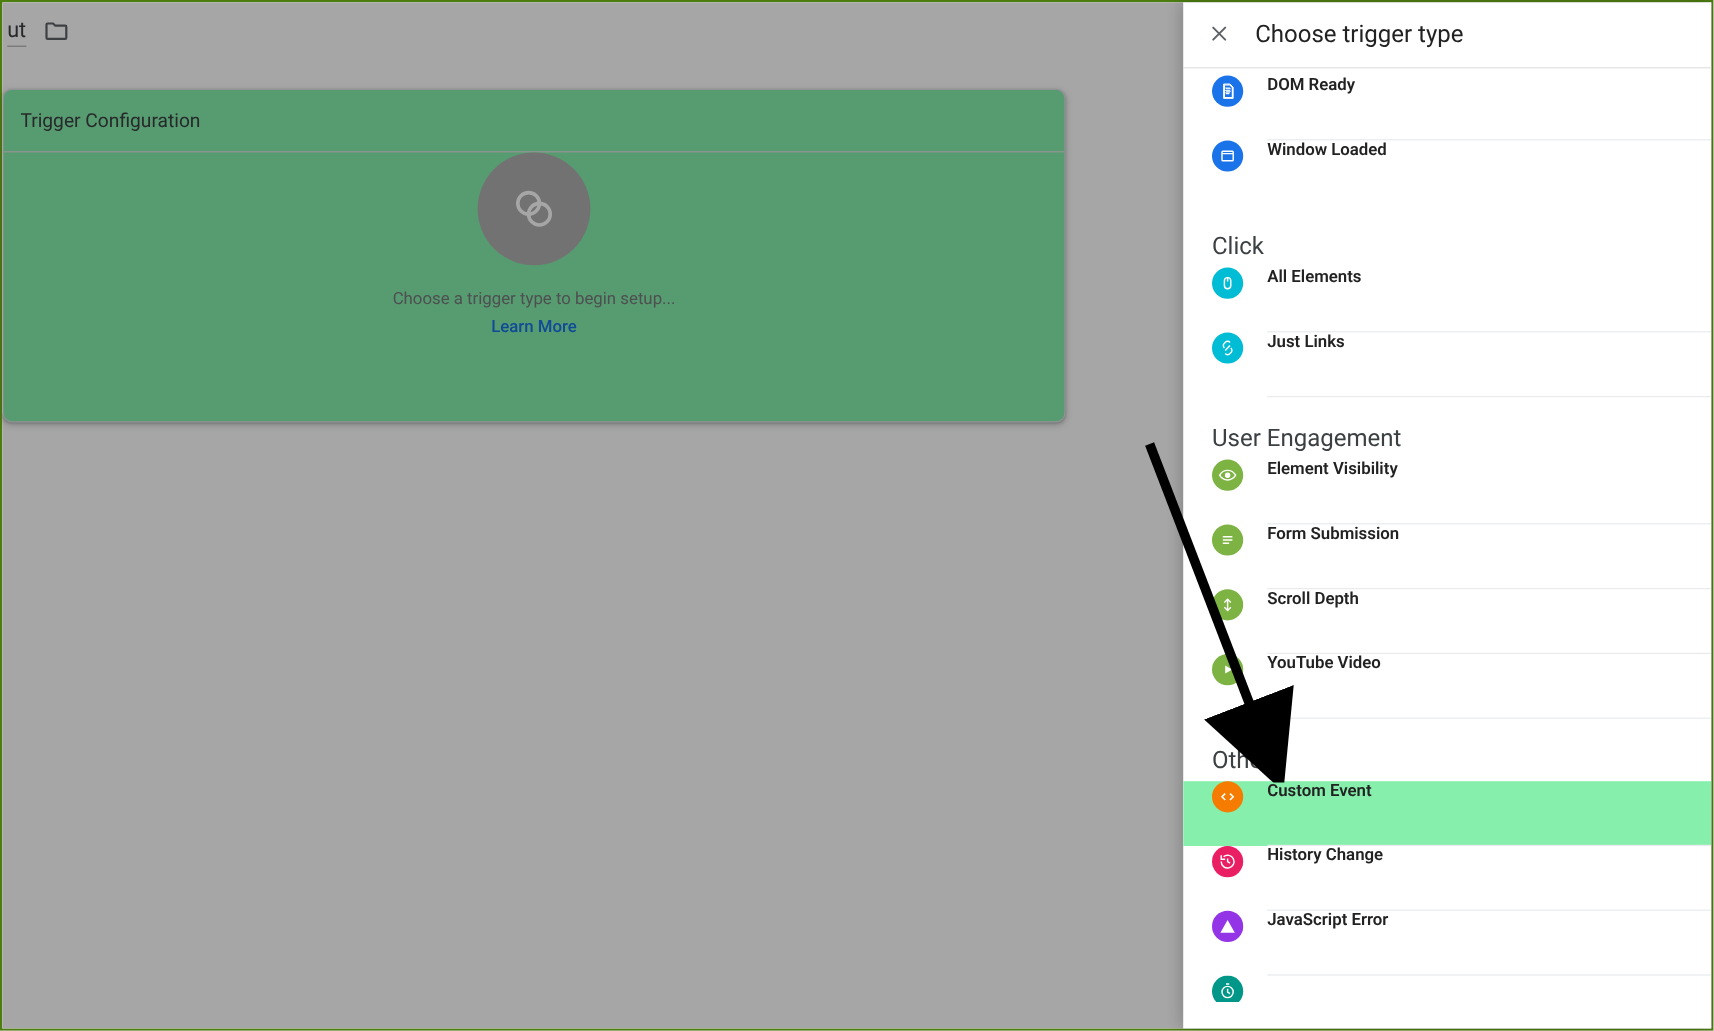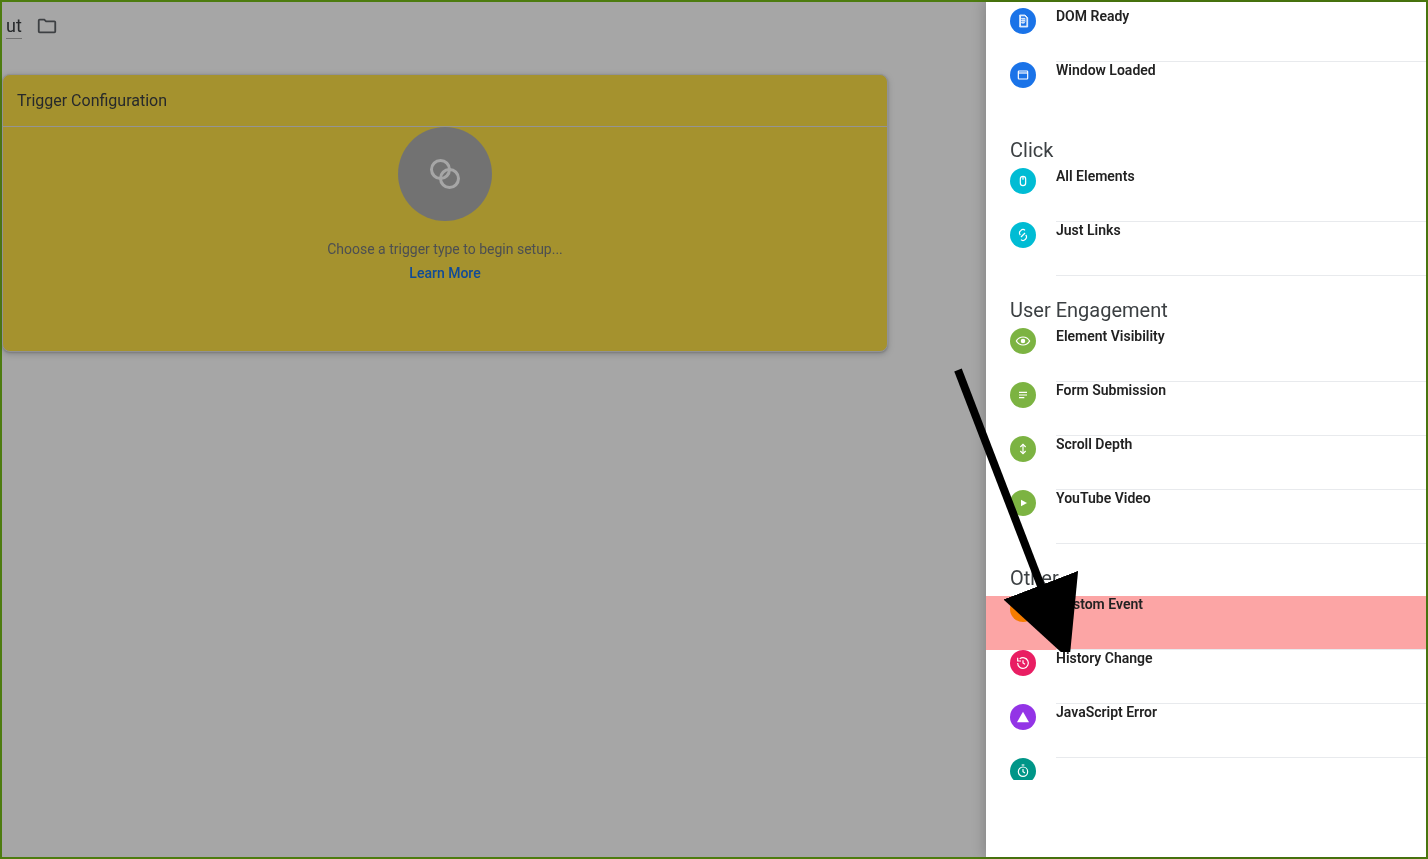--- a/index.html
+++ b/index.html
@@ -47,21 +47,21 @@
     margin-left: 14px;
     color: #5f6368;
     display: inline-flex;
   }
   .card {
     position: absolute;
     left: 0;
     top: 72px;
     width: 884px;
     height: 276px;
-    background: #fde047;
+    background: #86efac;
     border-radius: 8px;
     border: 1px solid #dfe1e5;
     box-shadow: 0 2px 6px rgba(60,64,67,0.25), 0 1px 2px rgba(60,64,67,0.2);
     overflow: hidden;
   }
   .card-header {
     padding: 16px 14px;
     border-bottom: 1px solid #e4e4e4;
     font-size: 16px;
     color: #3c4043;
@@ -151,21 +151,21 @@
   .item:not(:last-child)::after {
     content: "";
     position: absolute;
     left: 46px;
     right: 0;
     bottom: 0;
     height: 1px;
     background: #e8eaed;
   }
   .item.highlight {
-    background: #fca5a5;
+    background: #86efac;
     margin-left: -24px;
     padding-left: 24px;
   }
   .item.highlight::after {
     left: 70px;
   }
   .item .label {
     font-size: 14px;
     color: #222;
     font-weight: 600;
@@ -222,20 +222,28 @@
         </div>
         <div class="placeholder-msg">Choose a trigger type to begin setup...</div>
         <div class="learn-more">Learn More</div>
       </div>
     </div>
   </div>
 
   <div class="dim"></div>
 
   <div class="panel">
+    <div class="panel-header">
+      <span class="close-btn">
+        <svg width="20" height="20" viewBox="0 0 24 24" fill="none" stroke="#5f6368" stroke-width="2" stroke-linecap="round">
+          <path d="M6 6l12 12M18 6L6 18"></path>
+        </svg>
+      </span>
+      <span class="panel-title">Choose trigger type</span>
+    </div>
 
     <div class="panel-body">
 
       <div class="first-items-pad">
         <div class="item">
           <span class="icn c-blue">
             <svg viewBox="0 0 24 24" fill="#fff">
                 <path d="M7 3h8l4 4v14H7z M9 8h6M9 11h6M9 14h6" stroke="#fff" stroke-width="1.2" fill="#1a73e8"></path>
                 <rect x="7" y="3" width="10" height="18" rx="1" fill="#fff" opacity="0"></rect>
                 <path d="M8 4h7l3 3v13H8z" fill="none" stroke="#fff" stroke-width="1.6"></path>

